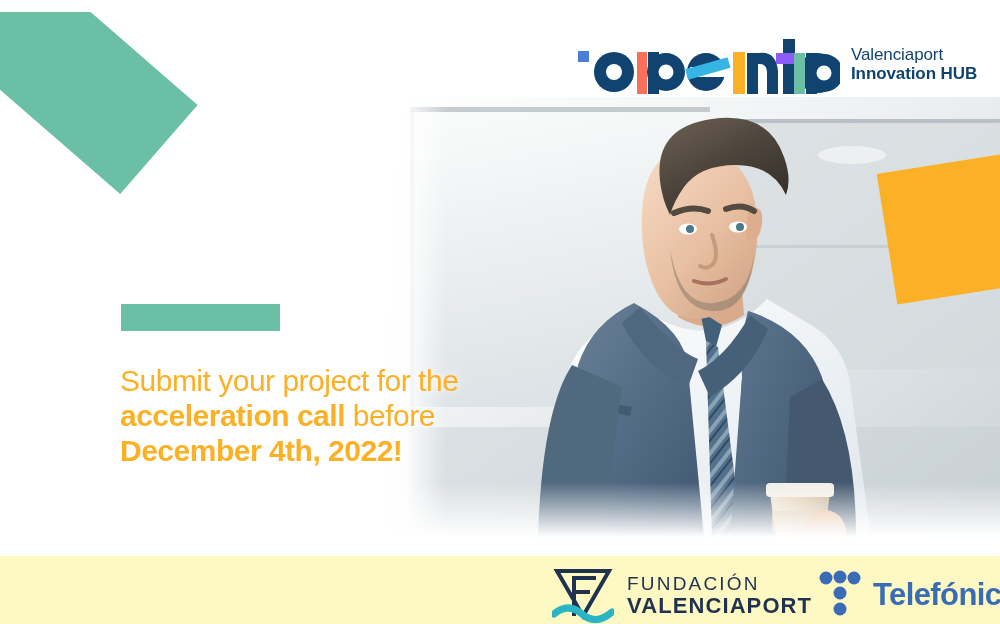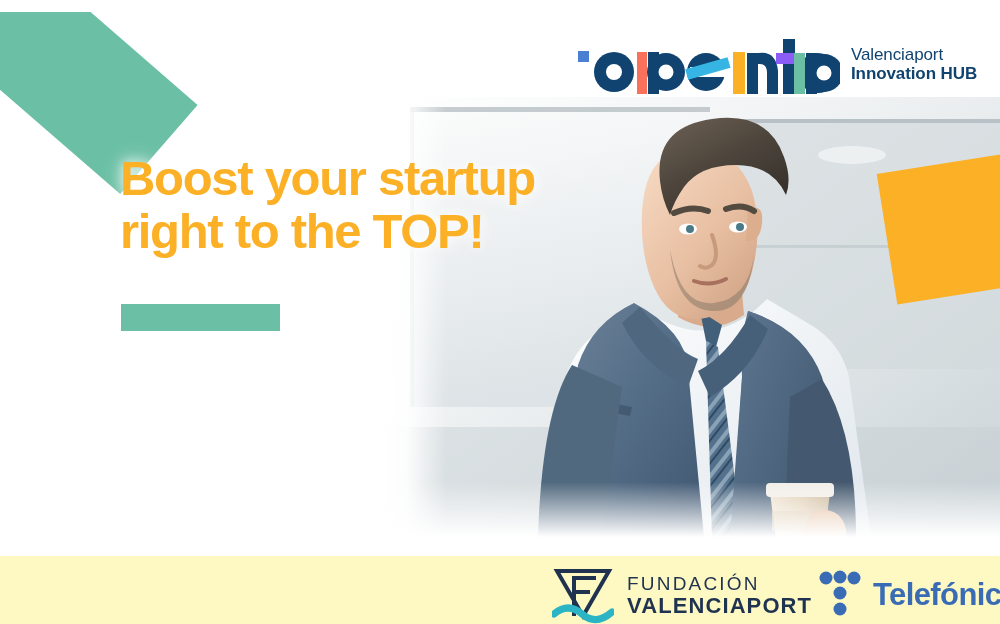--- a/index.html
+++ b/index.html
@@ -274,23 +274,22 @@
         <circle cx="30" cy="34" r="19" fill="#10436f"></circle>
         <circle cx="30" cy="34" r="7.5" fill="#ffffff"></circle>
       </svg>
     </div>
     <div class="brand-tag">
       <span class="t1">Valenciaport</span>
       <span class="t2"><span>Innovation </span><b>HUB</b></span>
     </div>
   </div>
 
-  <h1 class="headline">Boost your startup
-right to the TOP!</h1>
-
+
+  <p class="subcopy"><span>Submit your project for the </span><b>acceleration call</b><span> before </span><b>December 4th, 2022!</b></p>
 
   <div class="footer">
 
     <div class="logo-fv">
       <svg class="fv-mark" viewBox="0 0 62 60" aria-hidden="true">
         <path d="M5 5 H57 L31 50 Z" fill="none" stroke="#1f3350" stroke-width="4"></path>
         <path d="M20 12 H44" stroke="#1f3350" stroke-width="4"></path>
         <path d="M22 26 H38" stroke="#1f3350" stroke-width="4"></path>
         <path d="M22 12 V50" stroke="#1f3350" stroke-width="4"></path>
         <path d="M2 48 q14 -12 28 0 q14 12 30 -2" fill="none" stroke="#2bb5c4" stroke-width="7" stroke-linecap="round"></path>

